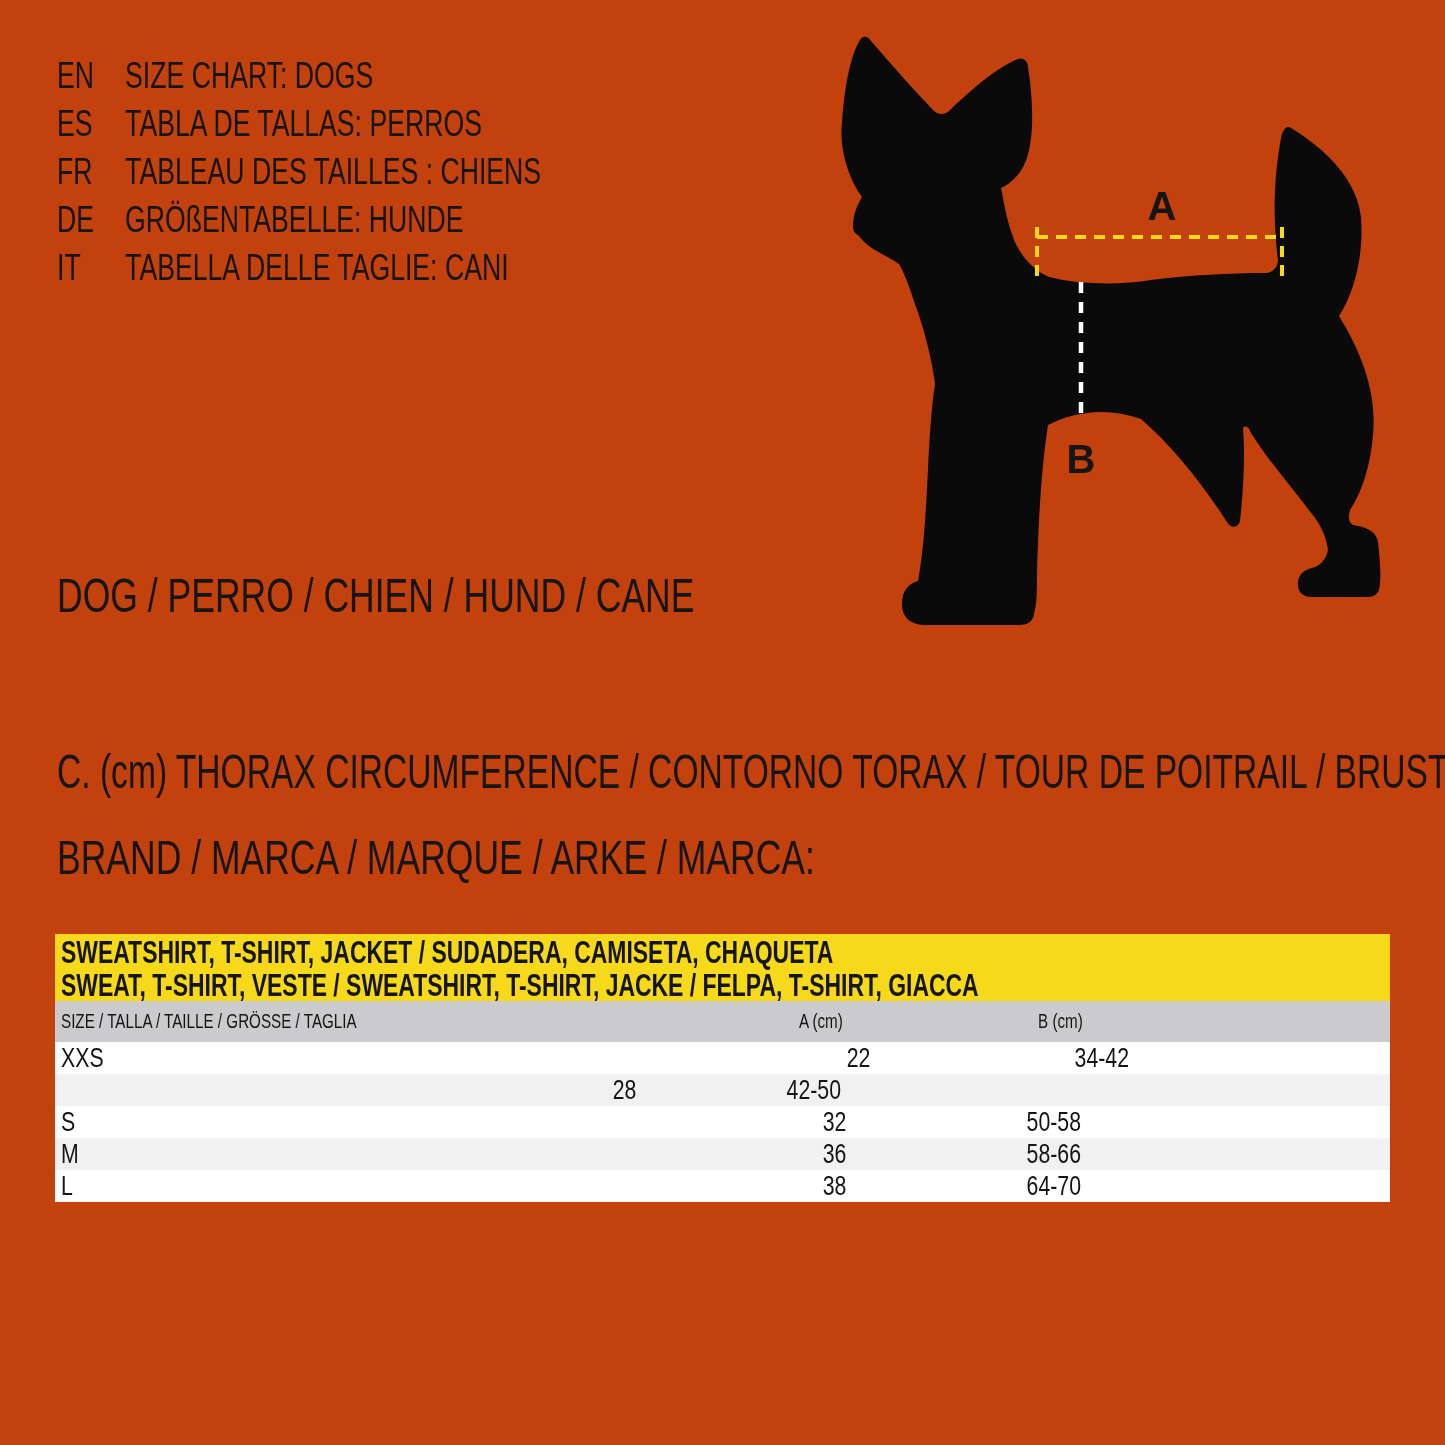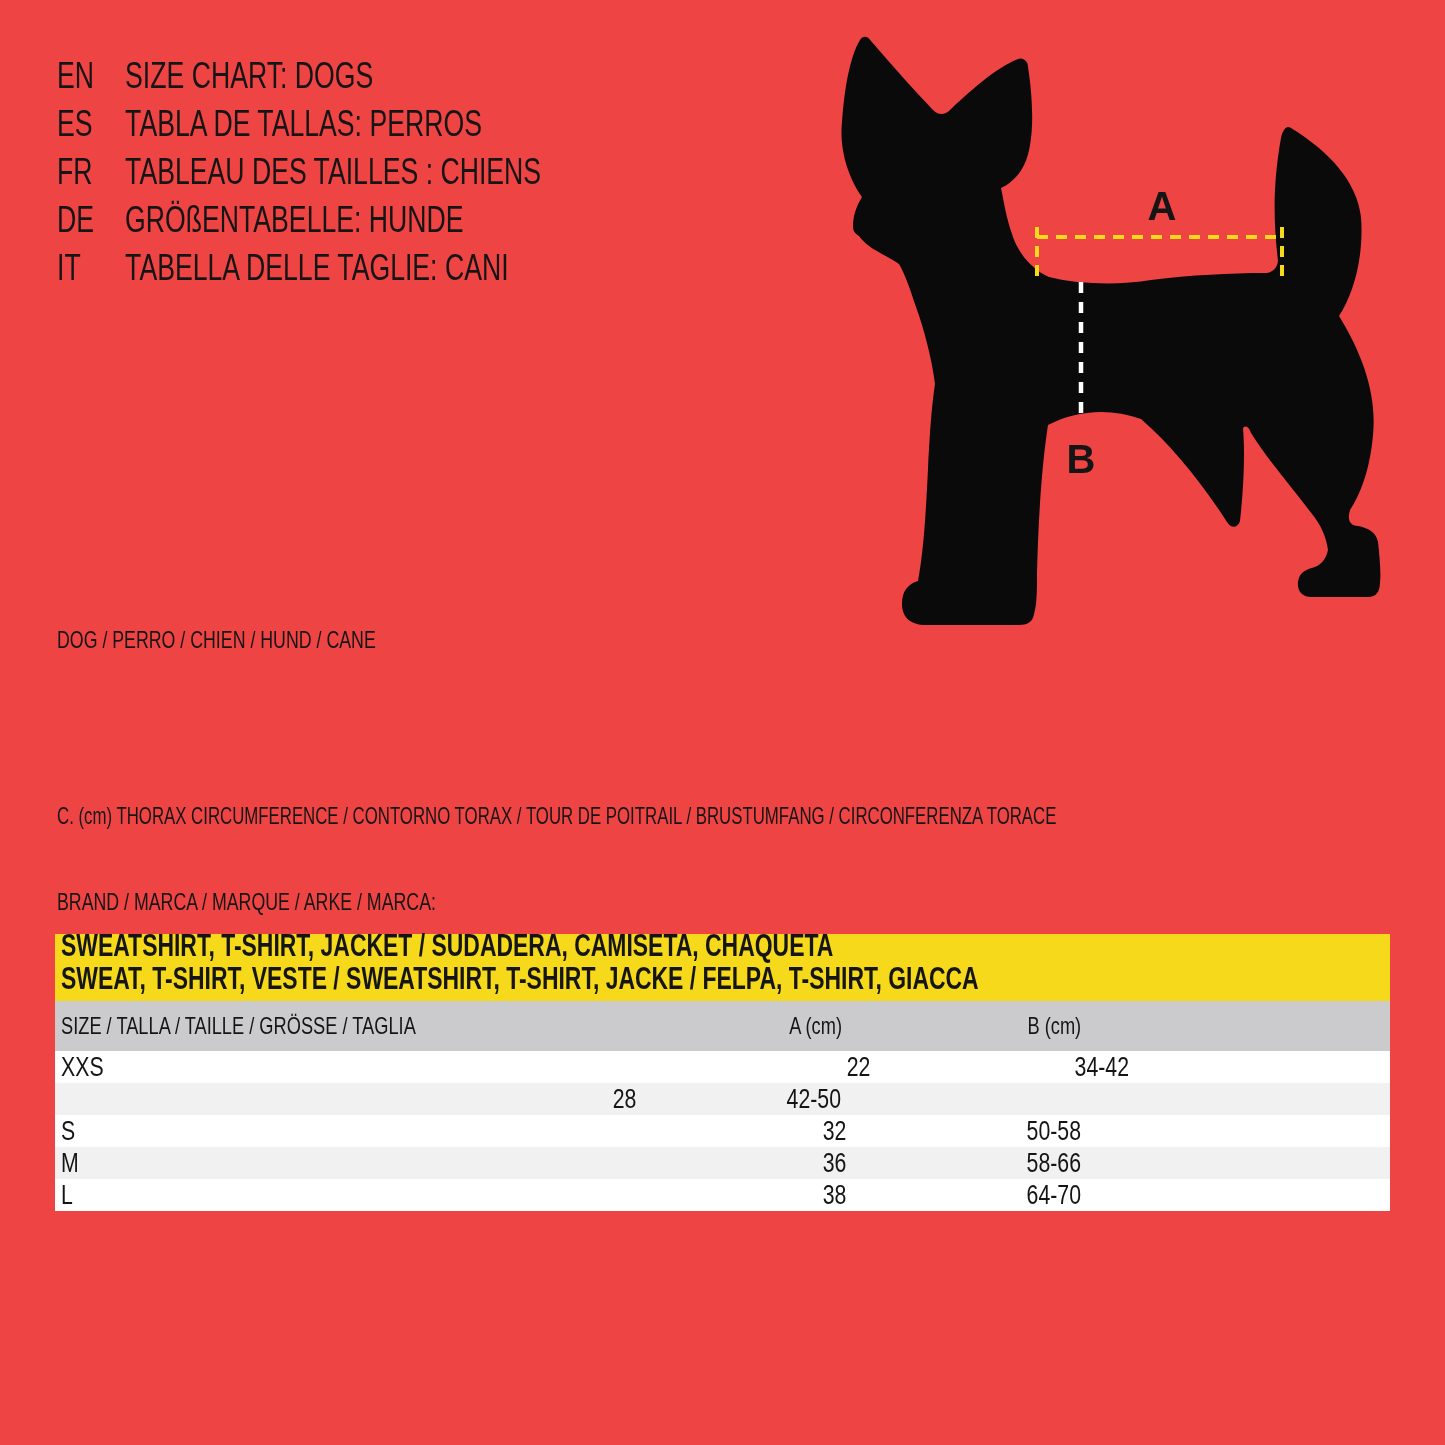--- a/index.html
+++ b/index.html
@@ -2,48 +2,48 @@
 <html><head>
 <meta charset="utf-8">
 <style>
   html, body { margin: 0; padding: 0; background: #ffffff; }
   body {
     width: 1445px; height: 1445px;
     font-family: "Liberation Sans", sans-serif;
     color: #151515;
     -webkit-font-smoothing: antialiased;
   }
-  .page { position: relative; width: 1445px; height: 1445px; overflow: hidden; background: #ef4444; }
+  .page { position: relative; width: 1445px; height: 1445px; overflow: hidden; background: #c2410c; }
   .abs { position: absolute; }
 
   
   .cond   { display: inline-block; transform: scaleX(0.74); transform-origin: 0 50%; white-space: nowrap; }
   .cond-t { display: inline-block; transform: scaleX(0.70); transform-origin: 0 50%; white-space: nowrap; }
 
   
   .langs { left: 57px; top: 52px; transform: scaleX(0.74); transform-origin: 0 0; }
   .lang-row { display: flex; height: 48px; line-height: 48px; font-size: 36px; }
   .lang-code { width: 92px; flex: 0 0 92px; }
   .lang-label { white-space: nowrap; }
 
   
-  .textline { font-size: 24px; line-height: 40px; margin-top: 44px; }
+  .textline { font-size: 48px; line-height: 40px; }
 
   
   .figure-wrap { left: 820px; top: 30px; width: 600px; height: 620px; }
 
   
   .size-table { left: 55px; top: 934px; width: 1335px; }
   .st-title {
     height: 67px; padding: 2px 0 14px 6px; box-sizing: border-box;
-    display: flex; flex-direction: column; justify-content: center;
+    display: flex; flex-direction: column; 
   }
   .st-title-line { font-size: 31px; line-height: 33px; font-weight: bold; }
   .st-grid-row { display: grid; grid-template-columns: 585px 210px 240px 1fr; align-items: center; }
-  .st-subheader { height: 50px; font-size: 24px; }
+  .st-subheader { height: 41px; font-size: 20px; }
   .st-row { height: 32px; font-size: 28px; }
   .cell-l { padding-left: 6px; }
   .cell-l .cl { display: inline-block; transform: scaleX(0.76); transform-origin: 0 50%; white-space: nowrap; }
   .cell-c { text-align: right; }
   .cell-c .cc { display: inline-block; transform: scaleX(0.76); transform-origin: 50% 50%; white-space: nowrap; }
 </style>
 </head>
 <body>
 
 <div class="page">

